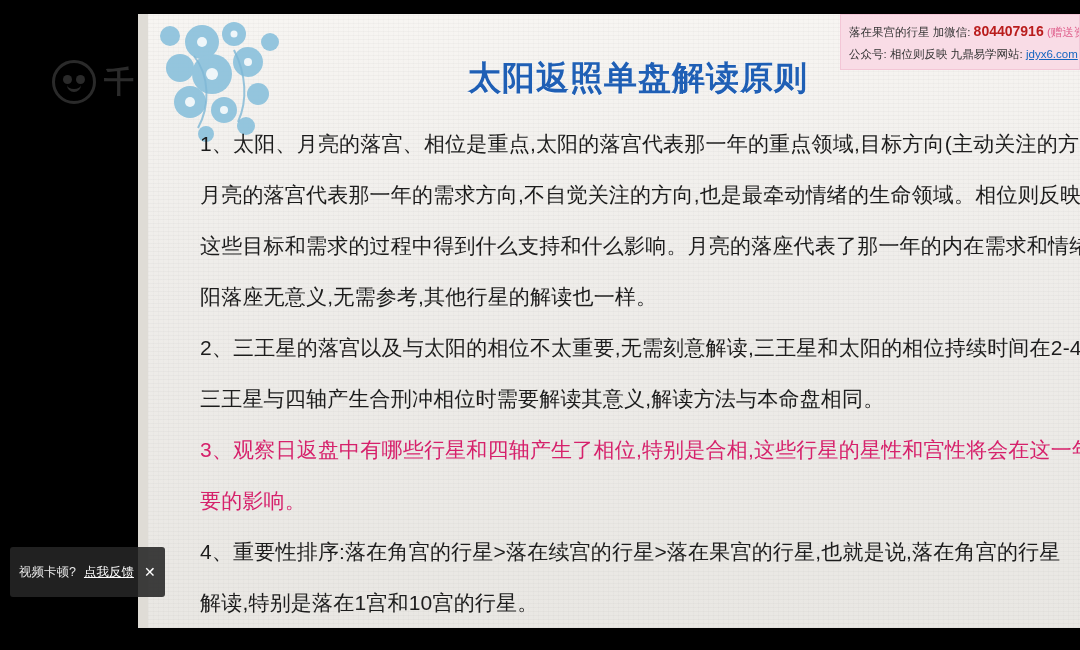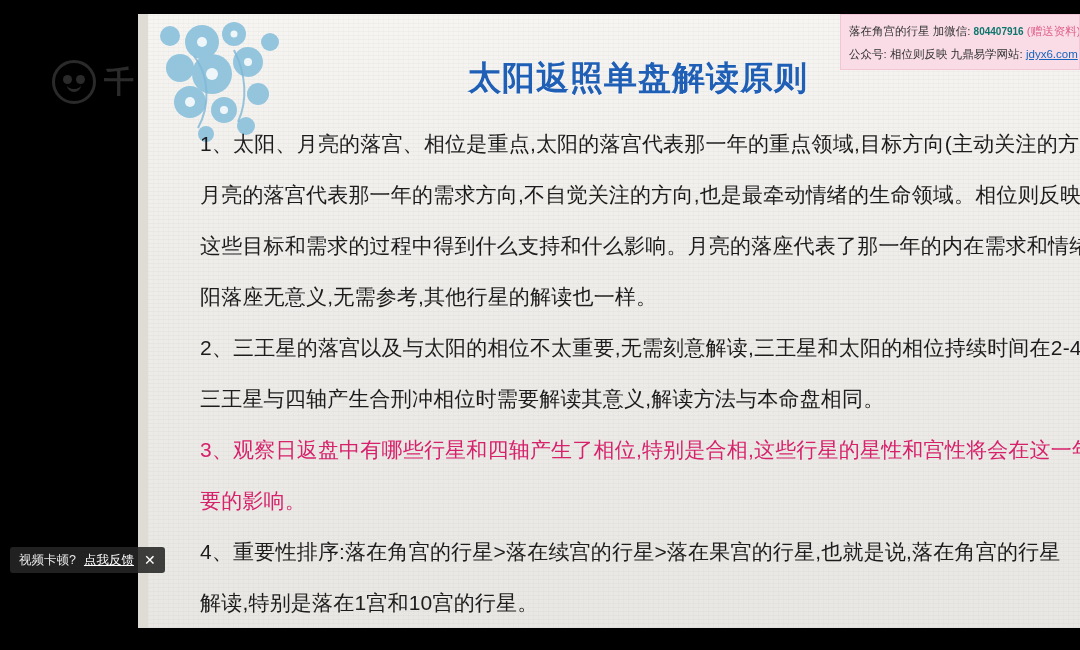--- a/index.html
+++ b/index.html
@@ -147,39 +147,39 @@
     padding: 5px 6px 0 8px;
     overflow: hidden;
   }
   .promo .row {
     font-size: 11.5px;
     line-height: 22px;
     color: #333;
     white-space: nowrap;
   }
   .promo .qq {
-    color: #0f766e;
+    color: #b91c1c;
     font-weight: bold;
-    font-size: 10px;
+    font-size: 14px;
   }
   .promo .gift { color: #e0608d; }
   .promo .site { color: #1565c0; text-decoration: underline; }
 
   
   .toast {
     position: absolute;
     left: 10px;
     top: 547px;
     height: 18px;
     background: rgba(38,38,38,0.88);
     border-radius: 3px;
     display: flex;
     align-items: center;
     gap: 8px;
-    padding: 4px 9px;
+    padding: 16px 9px;
     color: #e8e8e8;
     font-size: 12.5px;
     white-space: nowrap;
   }
   .toast .link {
     color: #ffffff;
     text-decoration: underline;
     cursor: pointer;
   }
   .toast .close {
@@ -245,21 +245,21 @@
       <div class="line">三王星与四轴产生合刑冲相位时需要解读其意义,解读方法与本命盘相同。</div>
       <div class="line red">3、观察日返盘中有哪些行星和四轴产生了相位,特别是合相,这些行星的星性和宫性将会在这一年</div>
       <div class="line red">要的影响。</div>
       <div class="line">4、重要性排序:落在角宫的行星&gt;落在续宫的行星&gt;落在果宫的行星,也就是说,落在角宫的行星</div>
       <div class="line">解读,特别是落在1宫和10宫的行星。</div>
     </div>
   </div>
 
   <div class="promo">
     <div class="row">
-      <span>落在角宫的行星 加微信:</span>
+      <span>落在果宫的行星 加微信:</span>
       <span class="qq">804407916</span>
       <span class="gift">(赠送资料)</span>
     </div>
     <div class="row">
       <span>公众号:</span>
       <span>相位则反映 九鼎易学网站:</span>
       <span class="site">jdyx6.com</span>
     </div>
   </div>
 

